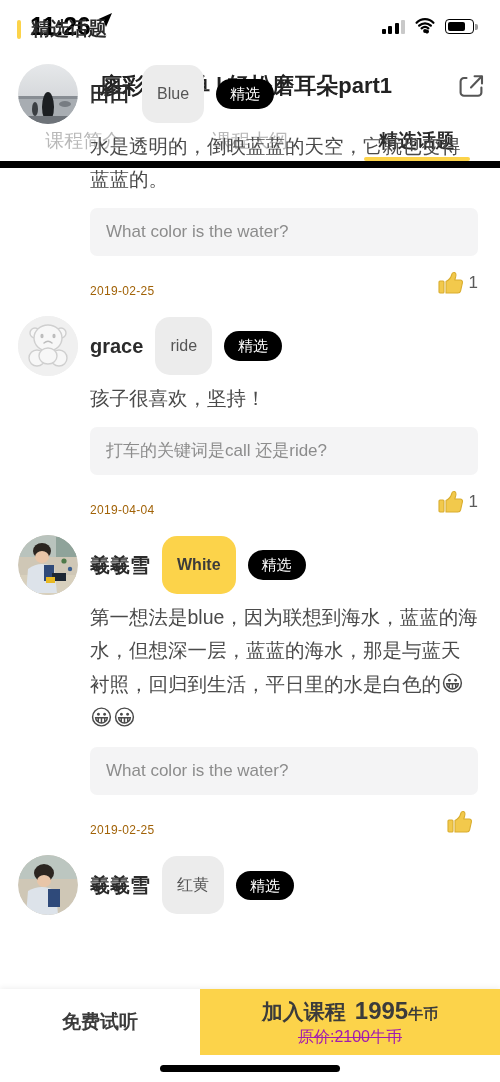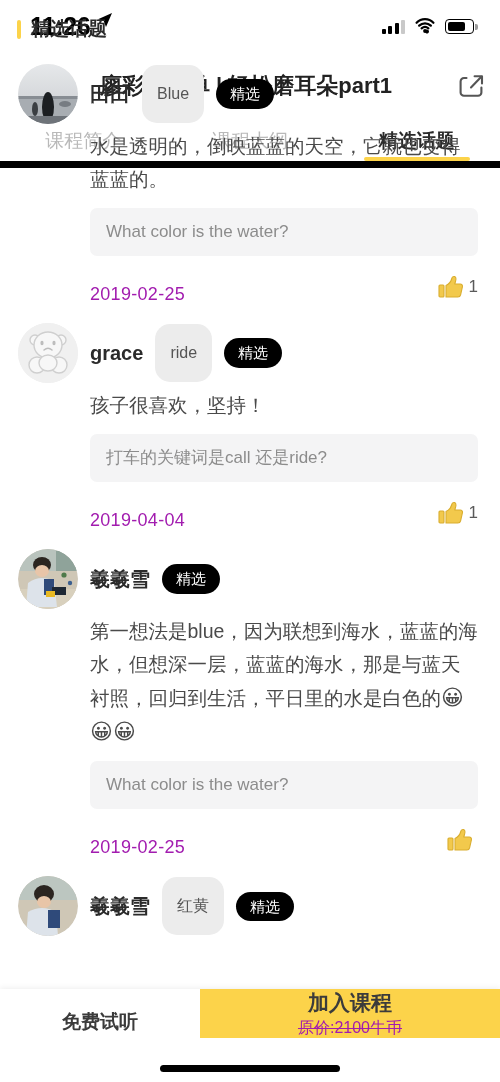--- a/index.html
+++ b/index.html
@@ -79,37 +79,37 @@
     background:#000000; color:#fff; white-space:nowrap; line-height:1.3;
   }
   .c-body { margin-left:72px; }
   .c-text { font-size:19.5px; line-height:33px; color:#4a4a4a; padding:6px 0 2px 0; }
   .c-text .emo { font-size:22px; }
   .q-box {
     background:#f4f4f5; border-radius:7px; padding:13px 16px;
     font-size:17px; color:#8c8c8c; margin-top:10px; line-height:1.3;
   }
   .c-foot { display:flex; align-items:center; justify-content:space-between; padding:12px 0 10px 0; }
-  .c-date { font-size:18px; color:#a21caf; letter-spacing:0.3px;margin-top:16px; }
+  .c-date { font-size:12px; color:#a16207; letter-spacing:0.3px;margin-top:16px; }
   .likes { display:flex; align-items:center; gap:5px; }
   .thumb { width:26px; height:26px; display:block; }
   .like-n { font-size:17px; color:#5a5a5a; }
 
   
   .bottombar {
     position:absolute; left:0; right:0; bottom:0; height:93px;
     background:#fff; box-shadow:0 -1px 6px rgba(0,0,0,0.07);
     display:flex; align-items:flex-start;
   }
   .free-btn {
     width:200px; height:66px; display:flex; align-items:center; justify-content:center;
     font-size:19px; color:#3b3b3b; font-weight:bold;
   }
   .join-btn {
-    flex:1; height:49px; background:#fcd34a; display:flex; flex-direction:column;
+    flex:1; height:66px; background:#fcd34a; display:flex; flex-direction:column;
     align-items:center; justify-content:center; gap:1px;
   }
   .join-main { font-size:21px; color:#3b3b3b; font-weight:bold; display:flex; align-items:baseline; gap:9px; }
   .join-main .price { font-size:24px; font-weight:bold; }
   .join-main .unit { font-size:15px; font-weight:bold; }
   .join-sub { font-size:16px; color:#a21caf; text-decoration:line-through; }
   .home-ind {
     position:absolute; bottom:10px; left:50%; transform:translateX(-50%);
     width:180px; height:7px; background:#000; border-radius:4px;
   }
@@ -281,20 +281,21 @@
                 <path d="M10 34 q12 -9 26 -2 l3 26 H8 Z" fill="#dde3ea"></path>
                 <rect x="26" y="30" width="10" height="16" fill="#2f4a7a"></rect>
                 <rect x="34" y="38" width="14" height="8" fill="#1d2733"></rect>
                 <rect x="28" y="42" width="9" height="6" fill="#e8b923"></rect>
                 <circle cx="46" cy="26" r="2.6" fill="#4f7a4a"></circle>
                 <circle cx="52" cy="34" r="2.2" fill="#3b5f8f"></circle>
               </g>
             </svg>
           </span>
           <span class="c-name">羲羲雪</span>
+          <span class="tag yellow">White</span>
           <span class="badge">精选</span>
         </div>
         <div class="c-body">
           <div class="c-text"><span>第一想法是blue，因为联想到海水，蓝蓝的海水，但想深一层，蓝蓝的海水，那是与蓝天衬照，回归到生活，平日里的水是白色的</span><span class="emo">😀😀😀</span></div>
           <div class="q-box">What color is the water?</div>
           <div class="c-foot">
             <span class="c-date">2019-02-25</span>
             <span class="likes">
               <svg class="thumb" viewBox="0 0 26 26">
                 <rect x="1" y="11" width="5" height="12" rx="1" fill="#f2c94c" stroke="#d9ad2e" stroke-width="1.1"></rect>
@@ -332,19 +333,20 @@
       </div>
 
     </div>
   </div>
 
   <div class="bottombar">
     <div class="free-btn">免费试听</div>
     <div class="join-btn">
       <div class="join-main">
         <span>加入课程</span>
+        <span><span class="price">1995</span><span class="unit">牛币</span></span>
       </div>
       <div class="join-sub">原价:2100牛币</div>
     </div>
     <div class="home-ind"></div>
   </div>
 
 </div>
 
 </body></html>

